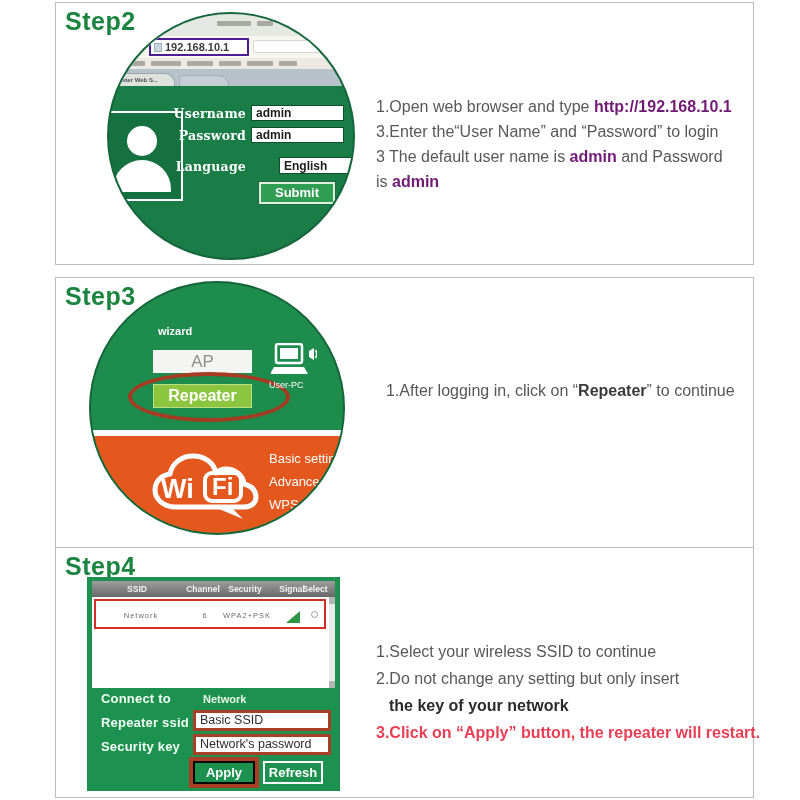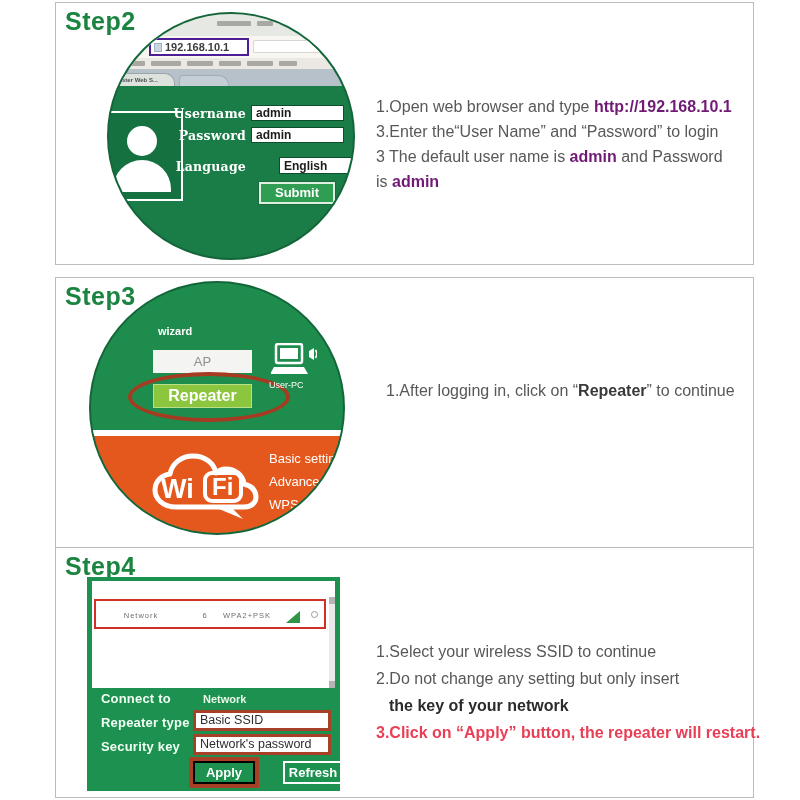--- a/index.html
+++ b/index.html
@@ -54,21 +54,21 @@
   .instr .green { color:#701a75; font-weight:700; }
   .instr .bold-dark { color:#3a3a3c; font-weight:700; }
   .instr .bold-black { color:#2b2b2b; font-weight:700; }
   .instr .red { color:#e93f55; font-weight:700; }
 
   
   .circle3 { position:absolute; left:33px; top:3px; width:256px; height:254px; border-radius:50%;
              background:#1e8c4c; overflow:hidden; border:2px solid #14663a; }
   .wizard-title { position:absolute; left:67px; top:42px; font-size:11px; font-weight:700; color:#ffffff; }
   .ap-btn { position:absolute; left:62px; top:67px; width:99px; height:23px; background:#f4f4f2;
-            text-align:center; font-size:13px; color:#8f8f8f; line-height:23px; }
+            text-align:center; font-size:17px; color:#8f8f8f; line-height:23px; }
   .repeater-btn { position:absolute; left:62px; top:101px; width:99px; height:24px; background:#8cc63f;
                   border:1px solid #b9e089; text-align:center; font-size:16px; font-weight:700; color:#ffffff; line-height:21px; }
   .red-ellipse { position:absolute; left:37px; top:89px; width:162px; height:50px; border:4px solid #a63b22; border-radius:50%; }
   .userpc { position:absolute; left:180px; top:60px; width:46px; height:36px; }
   .userpc-label { position:absolute; left:178px; top:97px; font-size:9px; color:#ffffff; }
   .divider { position:absolute; left:0; top:147px; width:100%; height:6px; background:#ffffff; }
   .orange-half { position:absolute; left:0; top:153px; width:100%; height:101px; background:#e5581d; }
   .wifi-logo { position:absolute; left:58px; top:14px; width:118px; height:72px; }
   .wifi-menu-item { position:absolute; left:178px; font-size:13px; color:#ffffff; white-space:nowrap; }
 
@@ -84,21 +84,21 @@
   .radio { position:absolute; left:215px; top:10px; width:7px; height:7px; border:1px solid #9a9a9a; border-radius:50%; }
   .scrollbar { position:absolute; right:0; top:16px; width:6px; height:91px; background:#e9e9e9; }
   .scrollbar .sb { position:absolute; left:0; width:6px; height:7px; background:#b5b5b5; }
   .form-label { position:absolute; left:14px; font-size:13px; font-weight:600; color:#f2fff4; letter-spacing:0.2px; }
   .form-value { position:absolute; left:116px; font-size:11px; font-weight:600; color:#eafae9; }
   .form-input { position:absolute; left:106px; width:138px; height:21px; background:#ffffff; border:3px solid #a84028;
                 font-size:12.5px; color:#2e2e2e; padding-left:4px; line-height:15px; }
   .apply-wrap { position:absolute; left:102px; top:180px; border:4px solid #a84028; }
   .btn-green { width:62px; height:23px; border:2px solid #000000; text-align:center;
                font-size:13px; font-weight:700; color:#ffffff; line-height:19px; }
-  .refresh-btn { position:absolute; left:196px; top:184px; width:60px; height:23px; border:2px solid #ffffff;
+  .refresh-btn { position:absolute; left:176px; top:184px; width:60px; height:23px; border:2px solid #ffffff;
                  text-align:center; font-size:13px; font-weight:700; color:#ffffff; line-height:19px; }
 </style>
 </head>
 <body>
 
 <div id="page">
 
   <div class="stepbox" id="box2">
     <div class="step-title">Step2</div>
 
@@ -194,41 +194,48 @@
     <div class="instr" style="top:100px;margin-left:10px;">
       <div><span>1.After logging in, click on “</span><span class="bold-dark">Repeater</span><span>” to continue</span></div>
     </div>
   </div>
 
   <div class="stepbox" id="box4">
     <div class="step-title">Step4</div>
 
     <div class="panel4">
       <div class="wtable">
+        <div class="whead">
+          <span style="left:45px;">SSID</span>
+          <span style="left:111px;">Channel</span>
+          <span style="left:153px;">Security</span>
+          <span style="left:200px;">Signal</span>
+          <span style="left:223px;">Select</span>
+        </div>
         <div class="wrow">
           <span style="left:45px;">Network</span>
           <span style="left:109px;">6</span>
           <span style="left:151px;">WPA2+PSK</span>
           <span class="signal-icon" style="transform:none;">
             <svg width="14" height="12" viewBox="0 0 14 12">
                 <polygon points="0,12 14,12 14,0" fill="#2e9645"></polygon>
               </svg>
           </span>
           <span class="radio" style="transform:none;"></span>
         </div>
         <div class="scrollbar">
           <div class="sb" style="top:0;"></div>
           <div class="sb" style="bottom:0;"></div>
         </div>
       </div>
 
       <div class="form-label" style="top:114px;">Connect to</div>
       <div class="form-value" style="top:116px;">Network</div>
 
-      <div class="form-label" style="top:138px;">Repeater type</div>
+      <div class="form-label" style="top:138px;">Repeater ssid</div>
       <div class="form-input" style="top:133px;">Basic SSID</div>
 
       <div class="form-label" style="top:162px;">Security key</div>
       <div class="form-input" style="top:157px;">Network's password</div>
 
       <div class="apply-wrap">
         <div class="btn-green">Apply</div>
       </div>
       <div class="refresh-btn">Refresh</div>
     </div>

